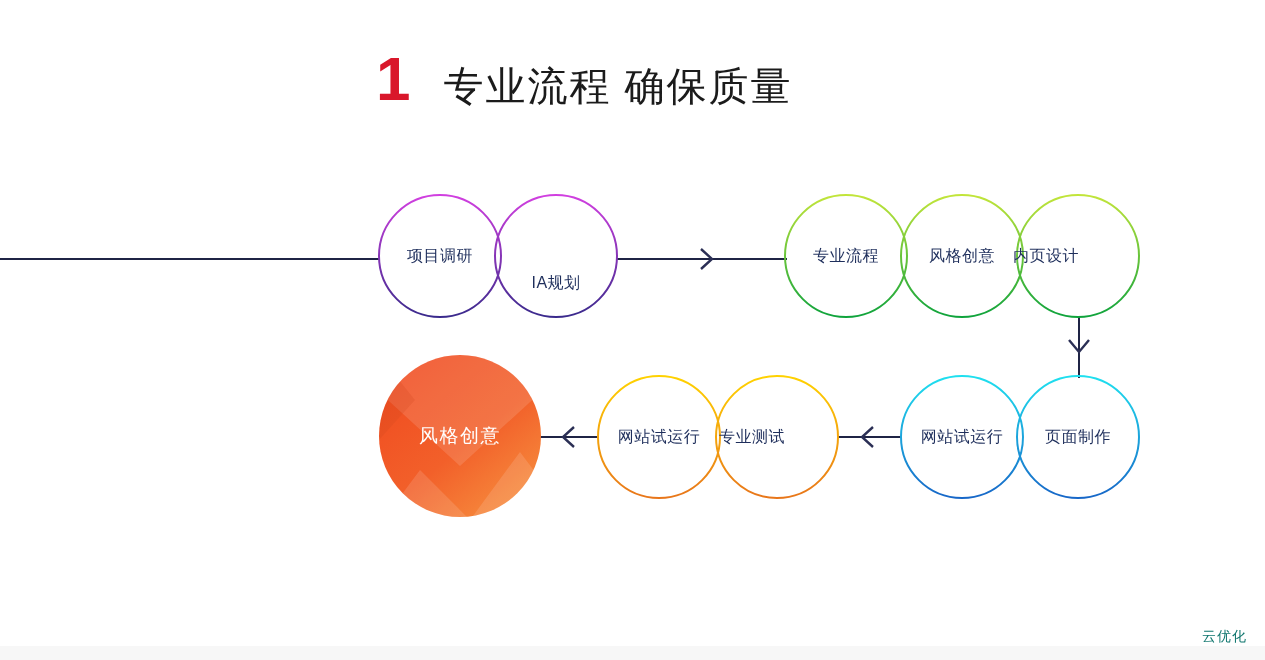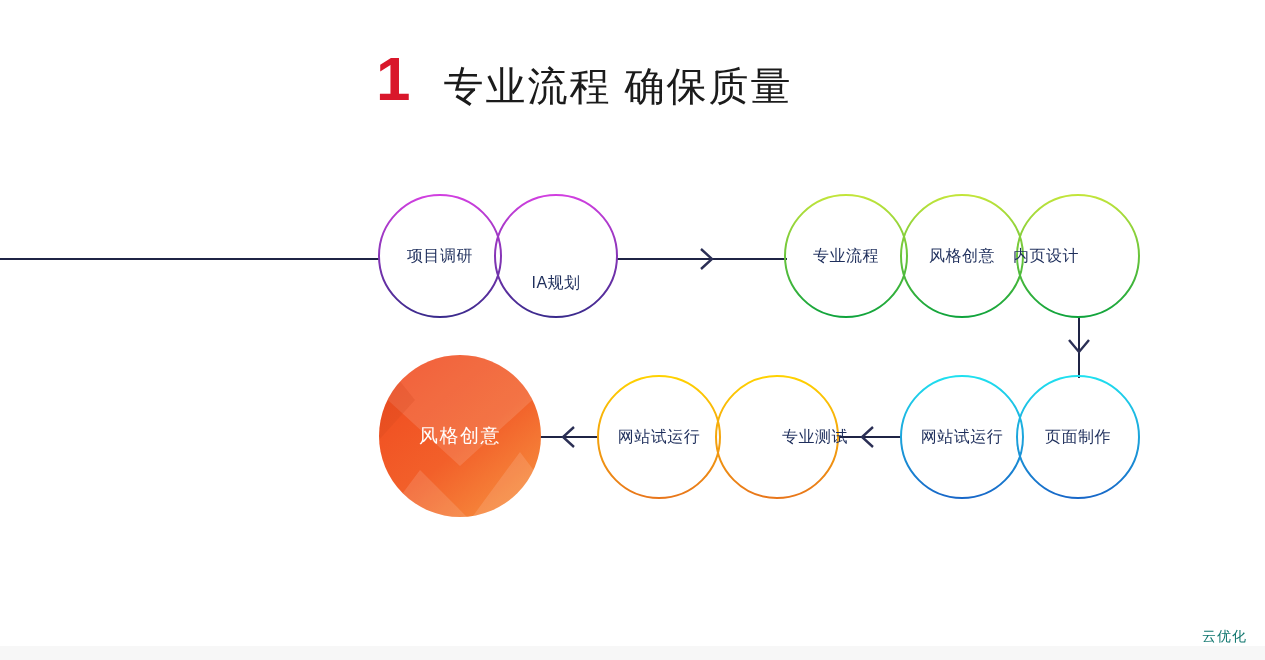--- a/index.html
+++ b/index.html
@@ -187,21 +187,21 @@
   <div class="node-label" style="left:556px; top:256px;margin-top:27px;">IA规划</div>
 
   <div class="node-label" style="left:846px; top:256px;">专业流程</div>
   <div class="node-label" style="left:962px; top:256px;">风格创意</div>
   <div class="node-label" style="left:1046px; top:256px;text-align:center;">内页设计</div>
 
   <div class="node-label" style="left:962px; top:437px;">网站试运行</div>
   <div class="node-label" style="left:1078px; top:437px;">页面制作</div>
 
   <div class="node-label" style="left:659px; top:437px;">网站试运行</div>
-  <div class="node-label" style="left:815px; top:437px;">专业测试</div>
+  <div class="node-label" style="left:752px; top:437px;">专业测试</div>
 
   <div class="node-label on-fill" style="left:460px; top:436px;">风格创意</div>
 
   <div id="watermark">云优化</div>
 
   <div id="bottom-strip"></div>
 
 </div>
 
 </body></html>

